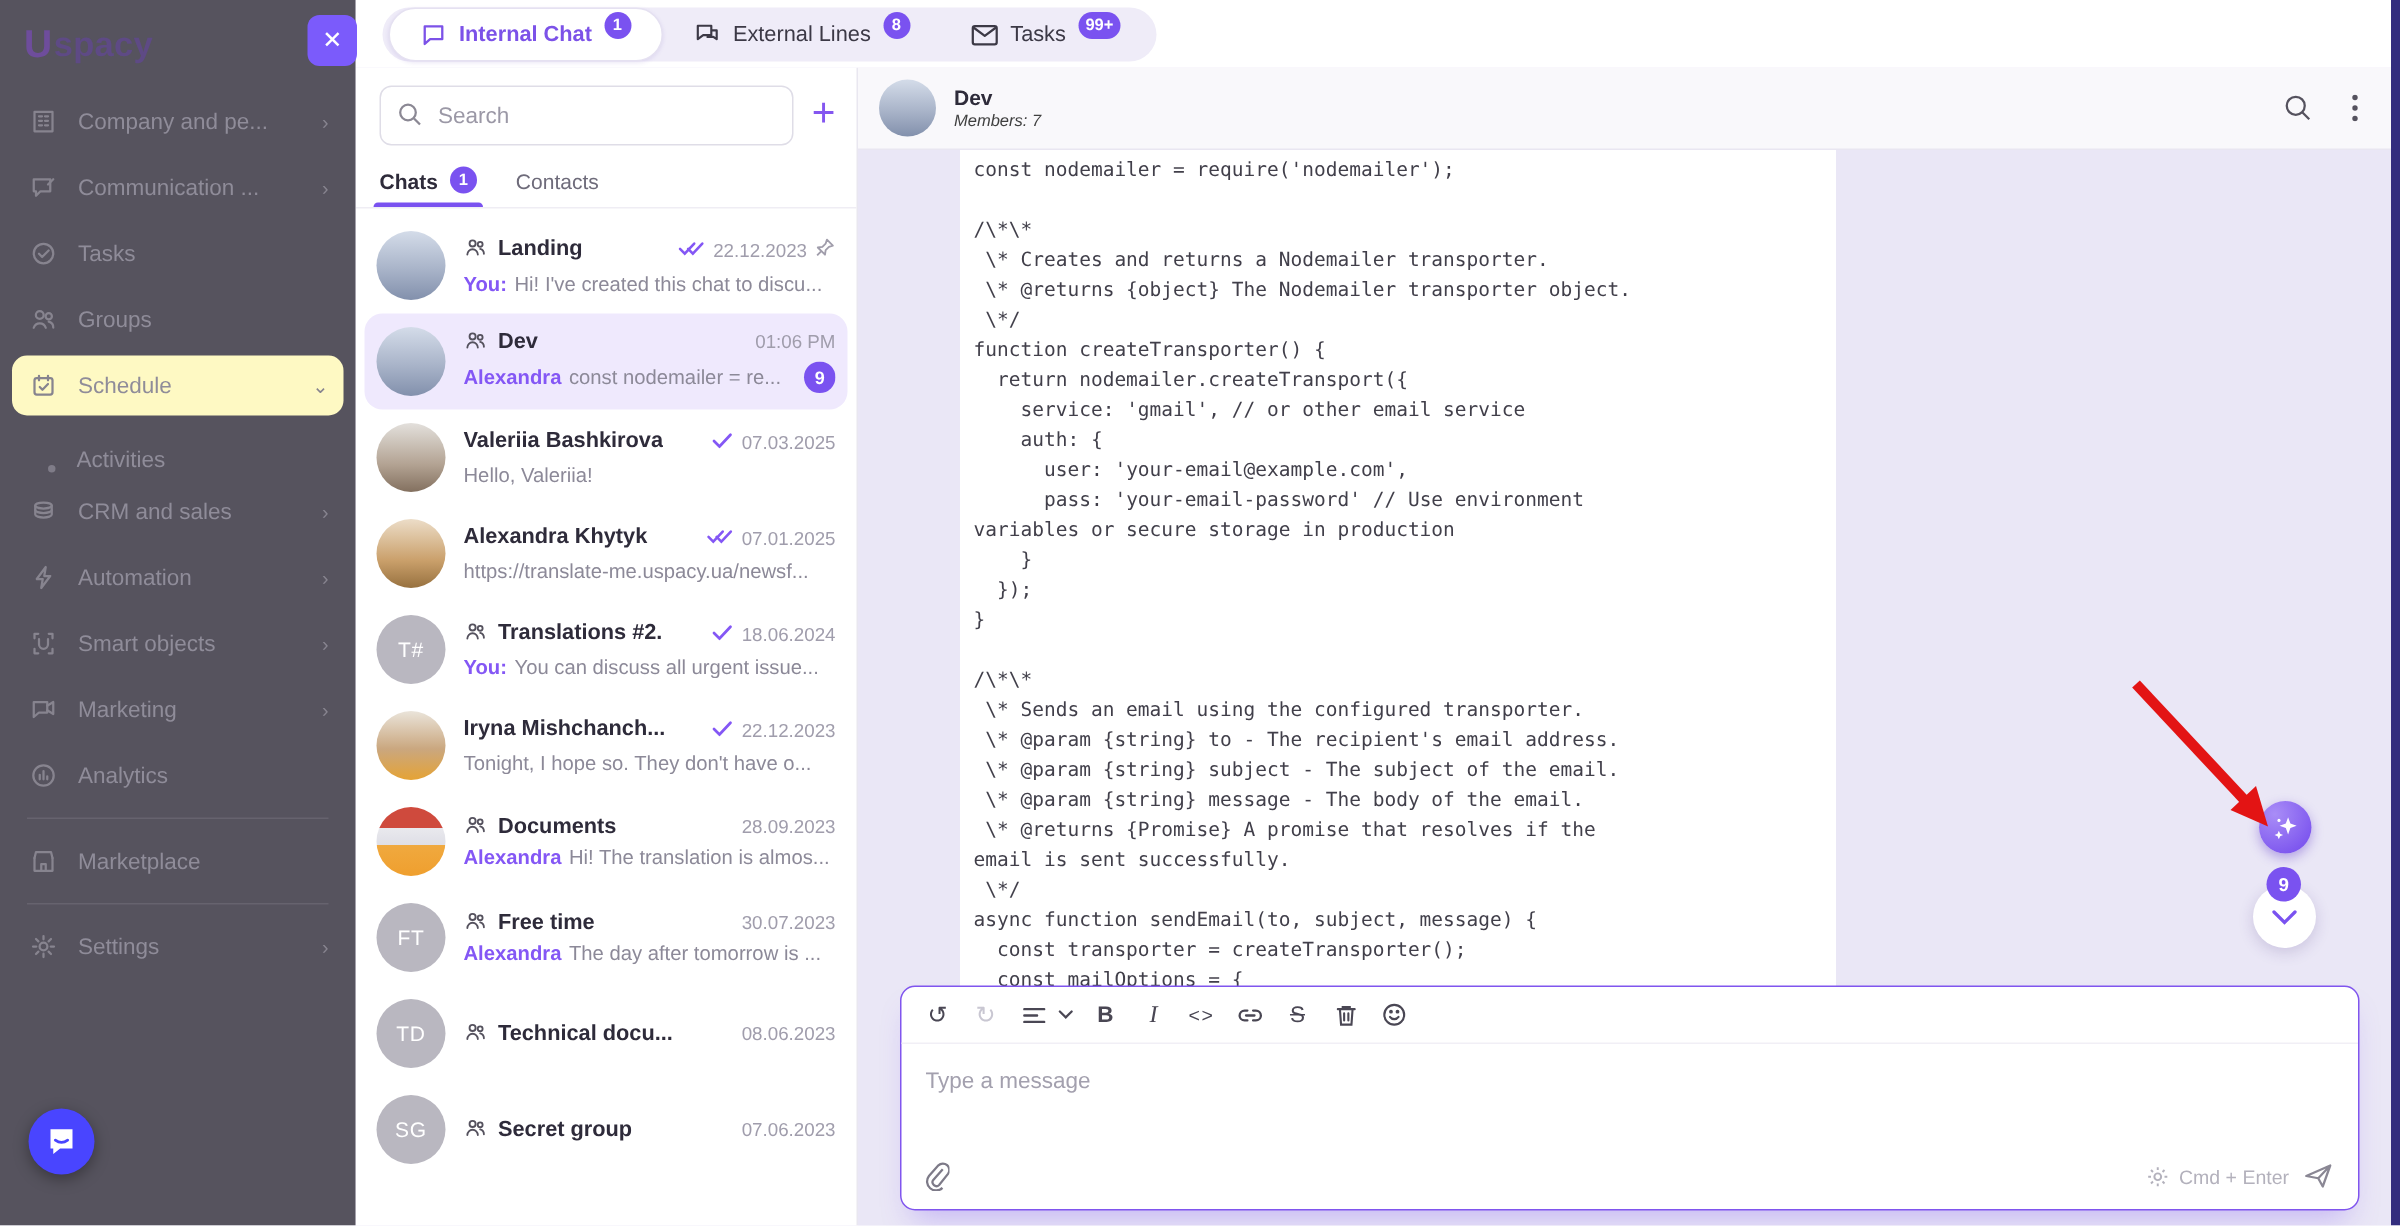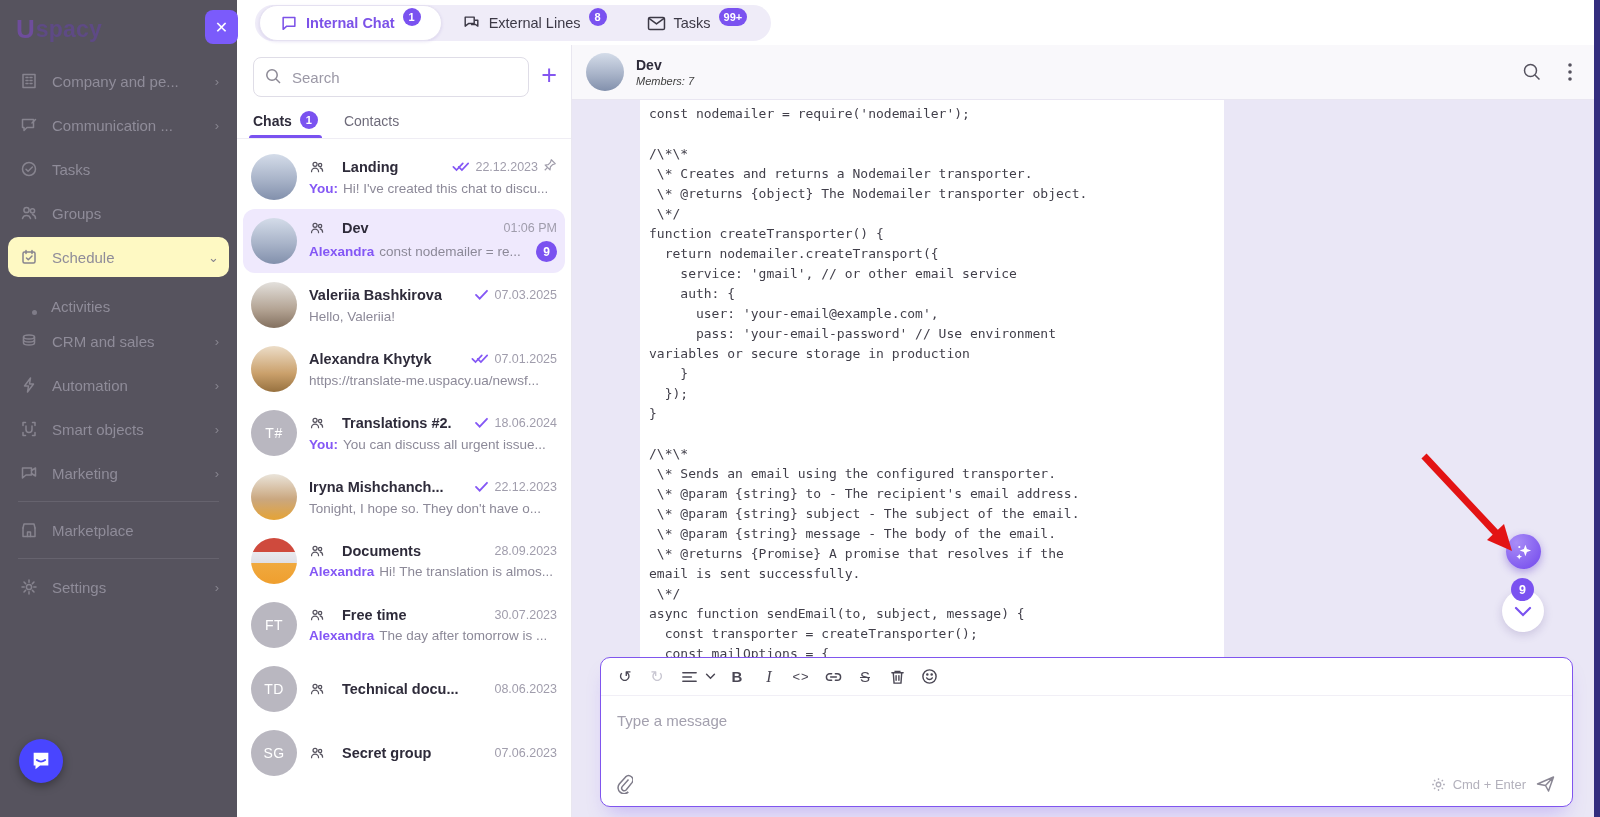--- a/index.html
+++ b/index.html
@@ -80,21 +80,21 @@
     align-items:center; justify-content:center; color:#fff; font-size:14px;
     letter-spacing:.5px; }
   .av-letters { background:#b9b7c0; }
   .av-group { background:linear-gradient(180deg,#d4dce9 0%,#a9b4c9 55%,#8290ac 100%); }
   .av-woman1 { background:linear-gradient(180deg,#e3e0dc 0%,#b3a393 60%,#83705f 100%); }
   .av-woman2 { background:linear-gradient(180deg,#ecddc8 0%,#caa06b 60%,#97713f 100%); }
   .av-woman3 { background:linear-gradient(180deg,#eae4da 0%,#caa77f 55%,#e5a335 100%); }
   .av-docs { background:linear-gradient(180deg,#cf4a3d 0%,#cf4a3d 30%,#e9e9ee 30%,#dfdfe6 55%,#f0a93f 55%,#ef9f2e 100%); }
   .cl-body { flex:1; min-width:0; display:flex; flex-direction:column;
     justify-content:center; gap:5px; }
-  .cl-top { display:flex; align-items:center; gap:17px; }
+  .cl-top { display:flex; gap:7px; }
   .cl-name { font-size:14.5px; font-weight:bold; color:#2e2b3a; white-space:nowrap;
     overflow:hidden; text-overflow:ellipsis; }
   .cl-top .grp svg { display:block; }
   .cl-right { margin-left:auto; display:flex; align-items:center; gap:5px; flex:none; }
   .cl-date { font-size:12.5px; color:#a09dac; }
   .cl-prev { display:flex; align-items:center; gap:5px; font-size:13.5px; color:#8c8998;
     white-space:nowrap; overflow:hidden; }
   .cl-prev .sender { color:#8457f5; flex:none;font-weight:bold; }
   .cl-prev .ptext { overflow:hidden; text-overflow:ellipsis; flex:1; }
   .unread { min-width:21px; height:21px; border-radius:11px; background:var(--accent);
@@ -254,20 +254,29 @@
         <div class="sb-item">
           <span class="sb-ic">
             <svg width="20" height="20" viewBox="0 0 20 20" fill="none" stroke="#87848f" stroke-width="1.5" stroke-linecap="round" stroke-linejoin="round">
               <path d="M3.5 5 h9 v7 h-5.5 l-3.5 3 Z"></path>
               <path d="M12.5 7.5 l4-2.5 v8 l-4-2.5"></path>
             </svg>
           </span>
           <span class="sb-label">Marketing</span>
           <span class="sb-chev">›</span>
         </div>
+        <div class="sb-item">
+          <span class="sb-ic">
+            <svg width="20" height="20" viewBox="0 0 20 20" fill="none" stroke="#87848f" stroke-width="1.5" stroke-linecap="round" stroke-linejoin="round">
+              <circle cx="10" cy="10" r="6.8"></circle>
+              <path d="M7.5 12.5 v-3 M10 12.5 v-5.5 M12.5 12.5 v-2"></path>
+            </svg>
+          </span>
+          <span class="sb-label">Analytics</span>
+        </div>
         <div class="sb-div"></div>
         <div class="sb-item">
           <span class="sb-ic">
             <svg width="20" height="20" viewBox="0 0 20 20" fill="none" stroke="#87848f" stroke-width="1.5" stroke-linecap="round" stroke-linejoin="round">
               <path d="M4 8 L5 4 h10 l1 4"></path>
               <path d="M4 8 v8.5 h12 V8"></path>
               <path d="M8.5 16.5 v-4.5 h3 v4.5"></path>
             </svg>
           </span>
           <span class="sb-label">Marketplace</span>

